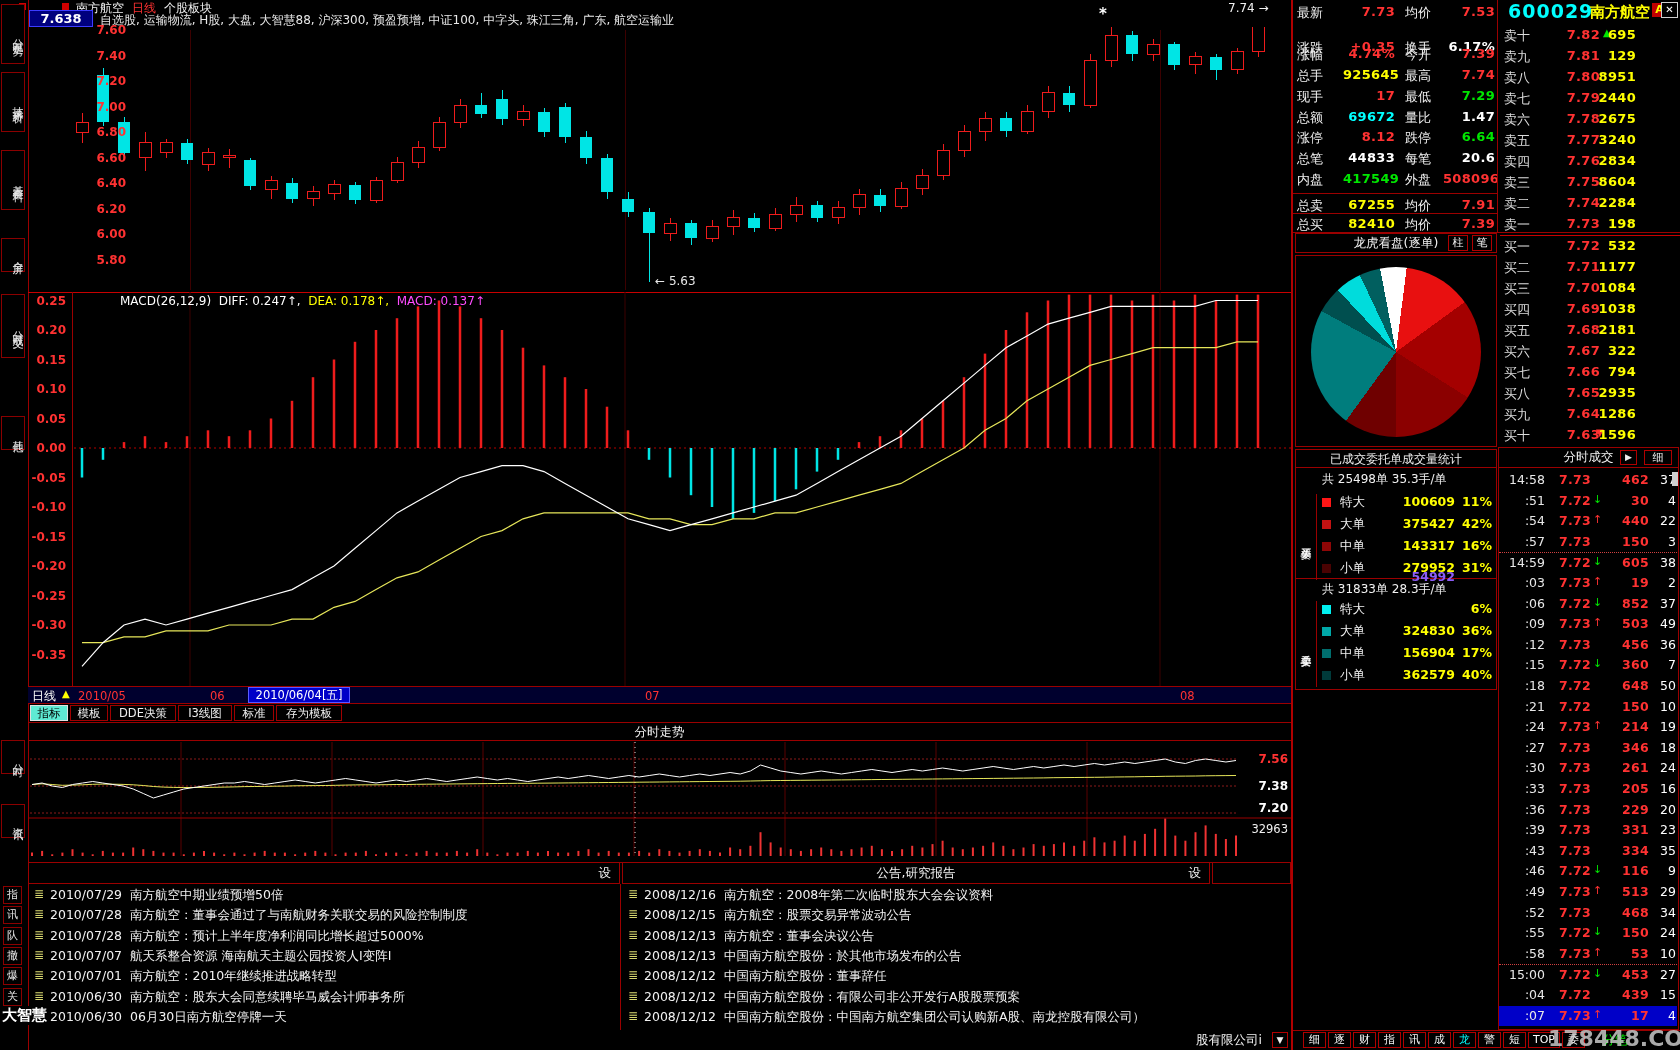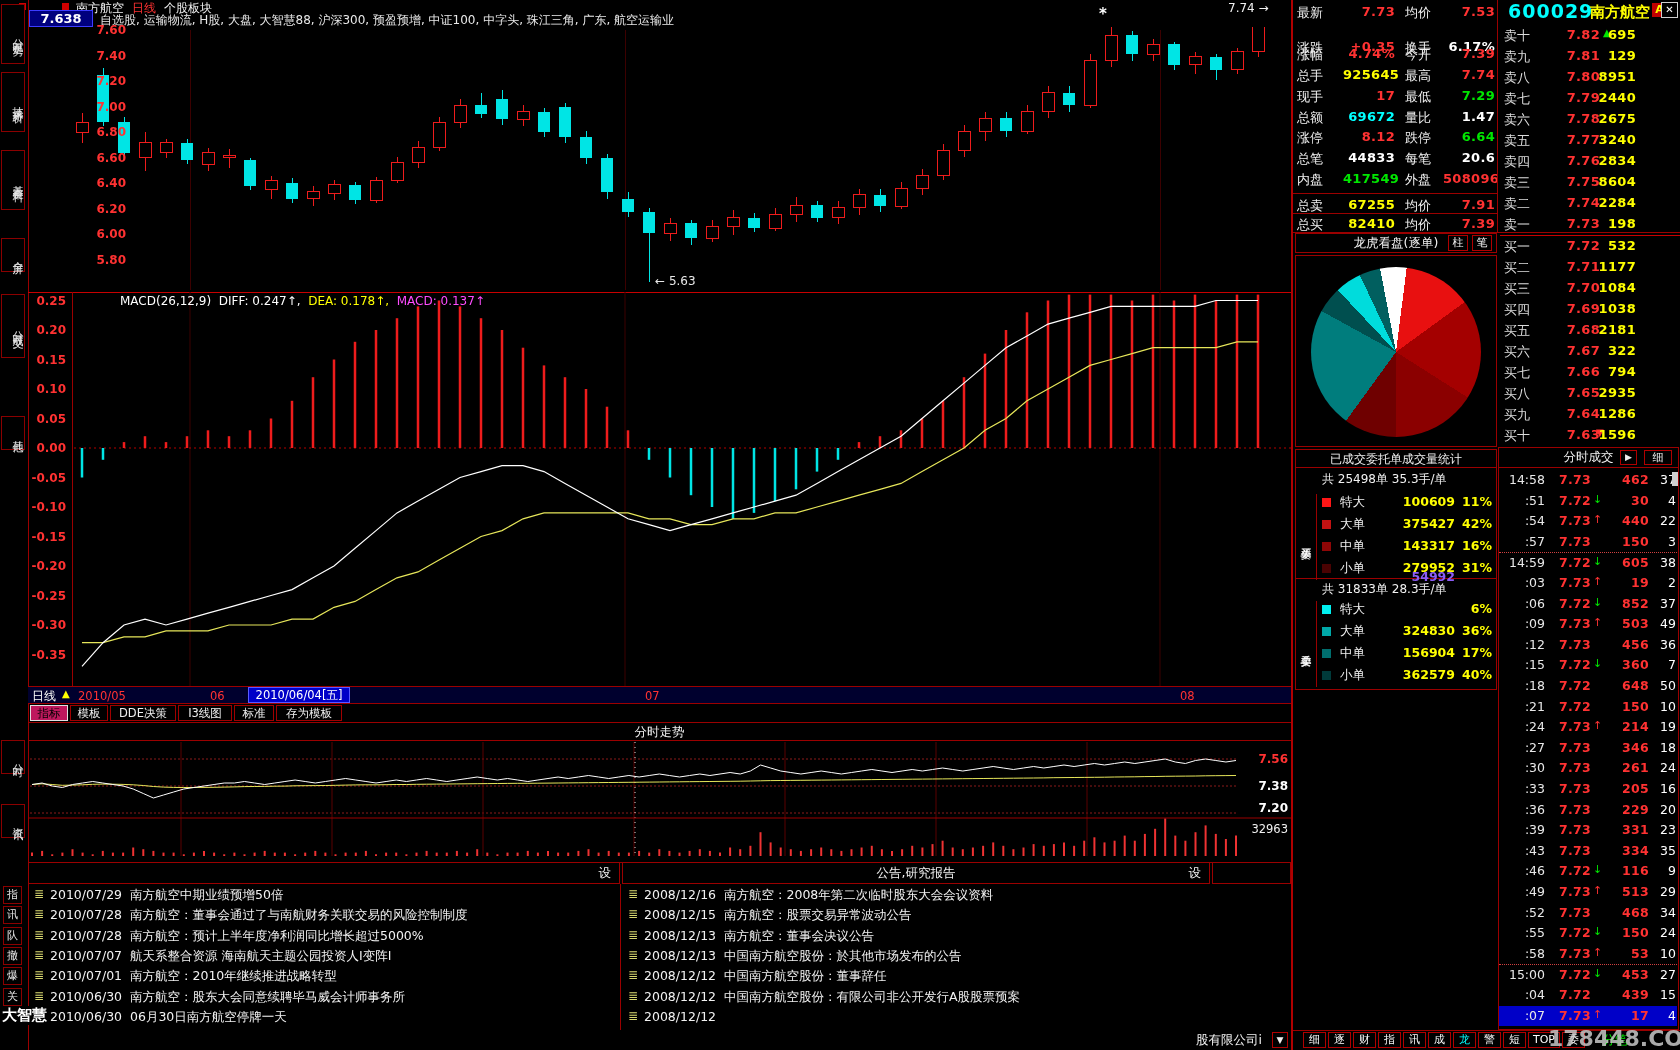--- a/index.html
+++ b/index.html
@@ -11,21 +11,21 @@
   .bx{position:absolute;border:1px solid #9b0000;box-sizing:border-box;}
   .c-red{color:#ff3232;} .c-yellow{color:#ffff00;} .c-white{color:#ffffff;} .c-mag{color:#ff4cff;}
   .num{font-weight:bold;letter-spacing:.3px;}
   .vtab{position:absolute;left:1px;width:24px;writing-mode:vertical-rl;text-orientation:upright;
         text-align:center;color:#e8e8e8;font-size:11px;border:1px solid #8b0000;box-sizing:border-box;
         letter-spacing:2px;background:#000;}
   .sc{position:absolute;left:3px;width:19px;height:18px;border:1px solid #8b0000;box-sizing:border-box;
       color:#e8e8e8;font-size:11px;text-align:center;line-height:16px;background:#000;}
   .tabbtn{position:absolute;top:1px;height:16px;border:1px solid #a00000;box-sizing:border-box;
           color:#efefef;font-size:11.5px;text-align:center;line-height:14px;background:#000;}
-  .selbtn{background:#be185d;color:#000;border-color:#e0e0e0;}
+  .selbtn{background:#5eead4;color:#000;border-color:#e0e0e0;}
   .hdrbox{position:absolute;border:1px solid #9b0000;box-sizing:border-box;background:#000;}
   .hdrtitle{position:absolute;left:0;right:0;top:2px;text-align:center;color:#f2f2f2;font-size:12.5px;}
   .setbtn{position:absolute;top:2px;color:#f2f2f2;font-size:12.5px;}
   .nrow{position:absolute;height:19px;white-space:nowrap;overflow:hidden;}
   .nicon{position:absolute;left:6px;top:1px;color:#d8d870;font-size:12px;}
   .ndate{position:absolute;left:22px;top:1px;color:#f2f2f2;font-size:12.5px;}
   .ntext{position:absolute;left:102px;top:1px;color:#f2f2f2;font-size:12.5px;}
   .qrow{position:absolute;left:0;width:204px;height:20px;}
   .qrow span{position:absolute;top:1px;font-size:13px;}
   .arow{position:absolute;left:0;width:180px;height:21px;}
@@ -492,20 +492,21 @@
     <span class="ntext">中国南方航空股份：董事辞任</span>
   </div>
       <div class="nrow" style="left: 622px; top: 987.5px; width: 666px;">
     <span class="nicon">≣</span>
     <span class="ndate">2008/12/12</span>
     <span class="ntext">中国南方航空股份：有限公司非公开发行A股股票预案</span>
   </div>
       <div class="nrow" style="left: 622px; top: 1007.8px; width: 666px;">
     <span class="nicon">≣</span>
     <span class="ndate">2008/12/12</span>
+    <span class="ntext">中国南方航空股份：中国南方航空集团公司认购新A股、南龙控股有限公司）</span>
   </div>
     </div>
   <div class="abs" style="left:2px;top:1006px;font-size:15px;font-weight:bold;color:#fff;z-index:10;background:#000;">大智慧</div>
 
   <div class="vline" style="left:1291px;top:0;height:1050px;border-left:2px solid #b00000;"></div>
 
   <div class="abs" style="left:1293px;top:0;width:204px;height:233px;" id="quote-grid">
       <div class="qrow" style="top: 3px;">
     <span style="left:4px;color:#f2f2f2;">最新</span>
     <span class="num" style="left: 50px; width: 52px; text-align: right; color: rgb(255, 50, 50);">7.73</span>

